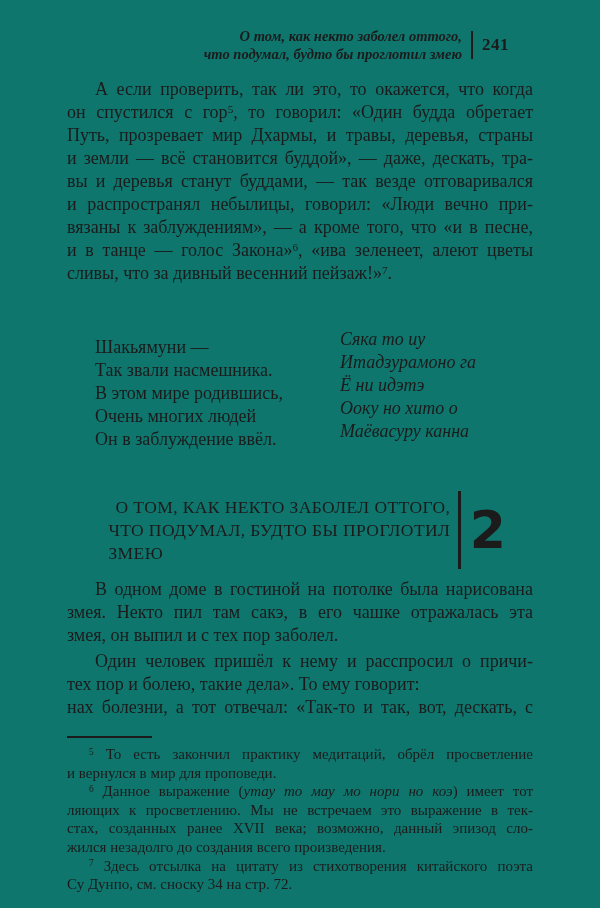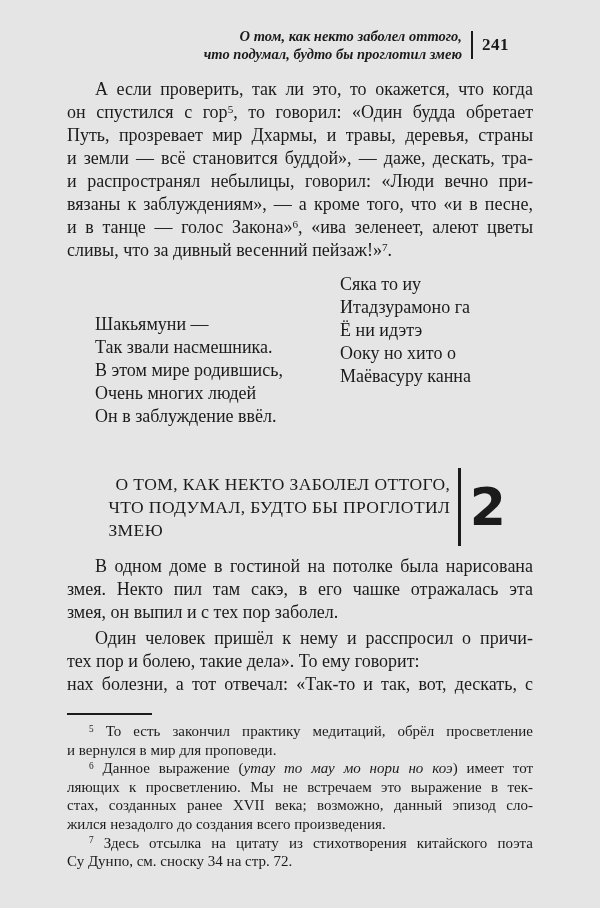--- a/index.html
+++ b/index.html
@@ -1,19 +1,19 @@
 <!DOCTYPE html>
 <html lang="ru"><head>
 <meta charset="utf-8">
 <style>
   html,body{margin:0;padding:0;}
   .page{
     position:relative;
     width:600px;height:908px;
-    background:#e5e5e5;
+    background:#0f766e;
     color:#1b1b1b;
     font-family:"Liberation Serif","DejaVu Serif",serif;
     overflow:hidden;
   }
   .column{margin-left:67px;width:466px;}
 
   
   .runhead{display:flex;justify-content:flex-end;align-items:center;padding:27px 24px 0 0;}
   .runhead-title{text-align:right;font-style:italic;font-weight:bold;font-size:14.5px;line-height:18px;}
   .runhead-divider{width:2px;height:28px;background:#1b1b1b;margin:0 9px;}
@@ -25,21 +25,21 @@
   .last{text-align-last:left;text-align:right;}
   .ind{text-indent:28px;}
   .sup{font-size:0.62em;position:relative;top:-0.45em;line-height:0;}
   .it{font-style:italic;}
 
   .para1{margin-top:15px;}
 
   
   .poem{display:flex;margin-top:11px;padding-left:28px;}
   .poem-left{width:245px;margin-top:40px;}
-  .poem-right{flex:1;}
+  .poem-right{flex:1;font-style:italic;margin-top:32px;}
 
   
   .chapter{display:flex;justify-content:flex-end;align-items:center;margin:40px 28px 0 0;}
   .chapter-title .line{font-size:17.5px;line-height:23px;letter-spacing:0.4px;text-align:right;}
   .chapter-divider{width:2.5px;height:78px;background:#1b1b1b;margin:0 9px 0 8px;}
   .chapter-number{font-family:"DejaVu Sans","Liberation Sans",sans-serif;font-weight:bold;font-size:52px;line-height:1;letter-spacing:-1px;}
 
   .para2{margin-top:9px;}
   .para3{margin-top:3px;}
 
@@ -61,20 +61,21 @@
       </div>
       <div class="runhead-divider"></div>
       <div class="runhead-number">241</div>
     </div>
 
     <div class="para1">
         <div class="line j ind"><span>А если проверить, так ли это, то окажется, что когда</span></div>
         <div class="line j"><span>он спустился с гор</span><span class="sup">5</span><span>, то говорил: «Один будда обретает</span></div>
         <div class="line j"><span>Путь, прозревает мир Дхармы, и травы, деревья, страны</span></div>
         <div class="line j"><span>и земли — всё становится буддой», — даже, дескать, тра-</span></div>
+        <div class="line j"><span>вы и деревья станут буддами, — так везде отговаривался</span></div>
         <div class="line j"><span>и распространял небылицы, говорил: «Люди вечно при-</span></div>
         <div class="line j"><span>вязаны к заблуждениям», — а кроме того, что «и в песне,</span></div>
         <div class="line j"><span>и в танце — голос Закона»</span><span class="sup">6</span><span>, «ива зеленеет, алеют цветы</span></div>
         <div class="line last"><span>сливы, что за дивный весенний пейзаж!»</span><span class="sup">7</span><span>.</span></div>
       </div>
 
     <div class="poem">
       <div class="poem-left">
           <div class="line"><span>Шакьямуни —</span></div>
           <div class="line"><span>Так звали насмешника.</span></div>

